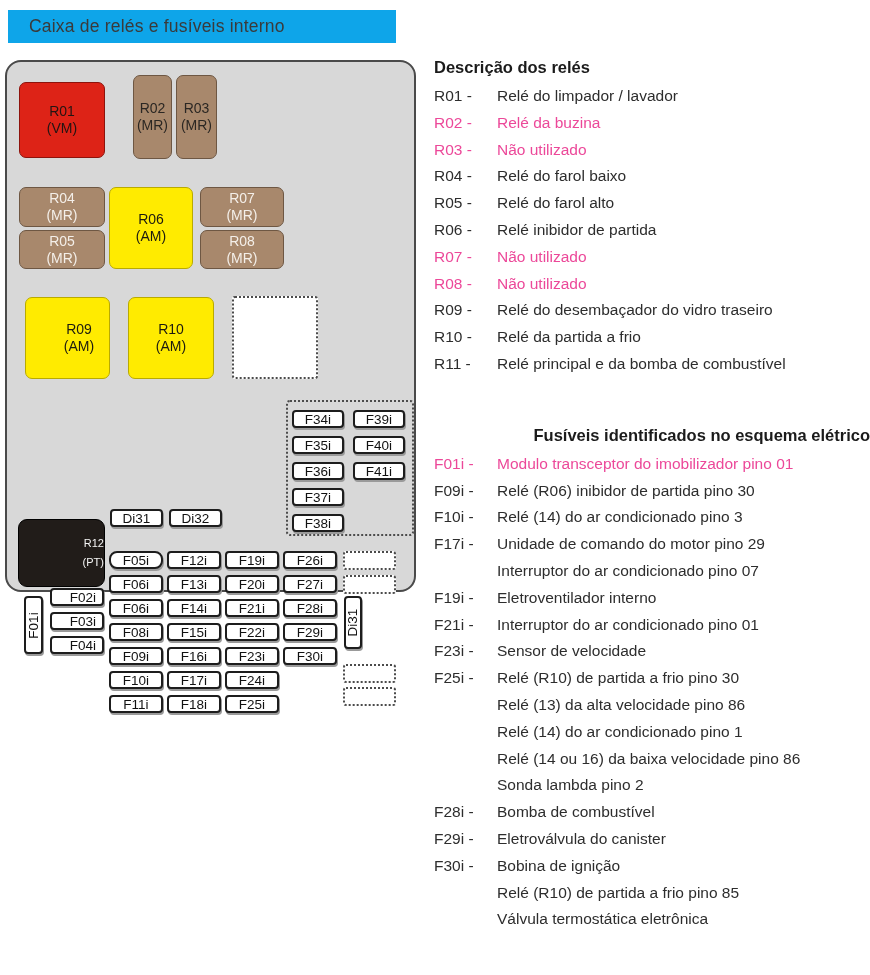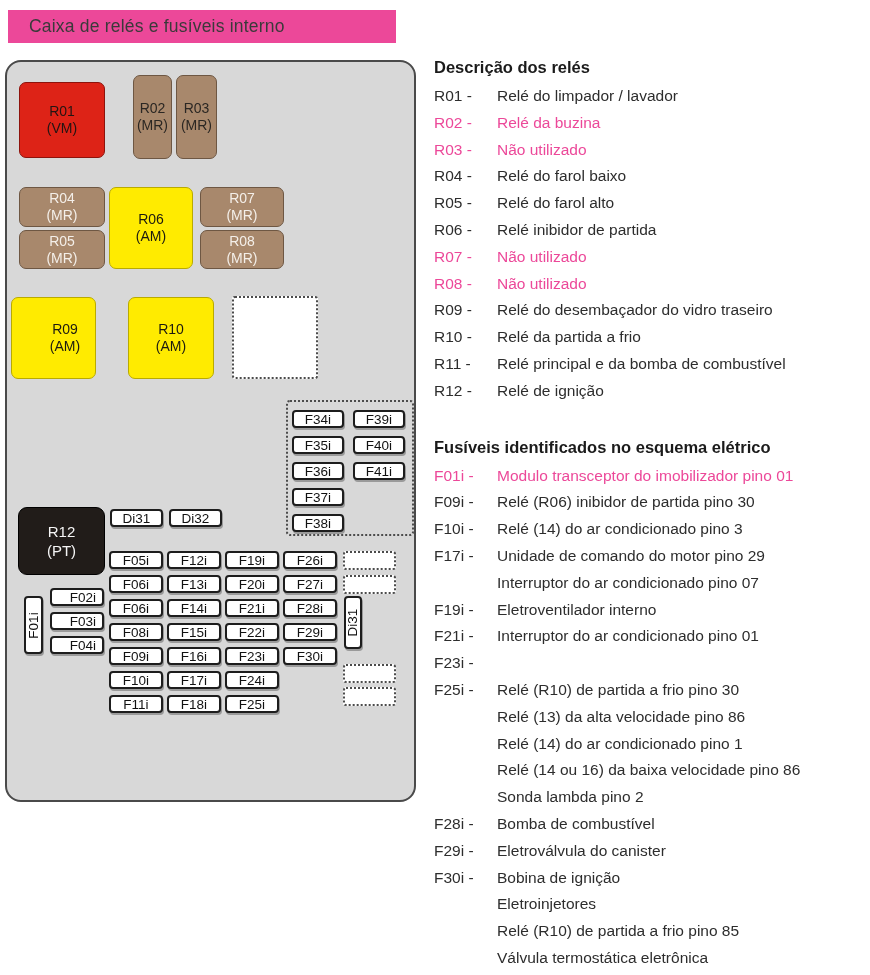--- a/index.html
+++ b/index.html
@@ -3,49 +3,49 @@
 <meta charset="utf-8">
 <style>
   html,body { margin:0; padding:0; background:#ffffff; }
   .page {
     position:relative; width:870px; height:975px;
     font-family:"Liberation Sans", sans-serif; background:#ffffff; overflow:hidden;
   }
   
   .titlebar {
     position:absolute; left:8px; top:10px; width:388px; height:33px;
-    background:#ec4899; color:#3a3a3a; font-size:17.5px; line-height:33px;
+    background:#0ea5e9; color:#3a3a3a; font-size:17.5px; line-height:33px;
     padding-left:21px; box-sizing:border-box; letter-spacing:0.2px;
   }
   
   .fusebox {
-    position:absolute; left:5px; top:60px; width:411px; height:742px;
+    position:absolute; left:5px; top:60px; width:411px; height:532px;
     background:#d8d8d8; border:2px solid #4a4a4a; border-radius:16px; box-sizing:border-box;
   }
   .relay {
     position:absolute; display:flex; flex-direction:column; align-items:center; justify-content:center;
     font-size:14px; line-height:17px; text-align:center; border-radius:7px; box-sizing:border-box;
   }
   .relay.red    { background:#dd2317; color:#231513; border:1px solid #8d130c; }
   .relay.brown  { background:#a8886c; border:1px solid #6e5743; }
   .relay.brown.dark-text  { color:#2b2723;text-align:right; }
   .relay.brown.light-text { color:#f4efe9; }
   .relay.yellow { background:#ffeb00; color:#1d1b10; border:1px solid #b9aa00; }
   .relay.black  { background:#211c19; color:#f5f5f5; border:1px solid #000; border-radius:9px; }
   .r01 { left:12px;  top:20px;  width:86px; height:76px; }
   .r02 { left:126px; top:13px;  width:39px; height:84px; }
   .r03 { left:169px; top:13px;  width:41px; height:84px; }
   .r04 { left:12px;  top:125px; width:86px; height:40px; }
   .r05 { left:12px;  top:168px; width:86px; height:39px; }
   .r06 { left:102px; top:125px; width:84px; height:82px; }
   .r07 { left:193px; top:125px; width:84px; height:40px; }
   .r08 { left:193px; top:168px; width:84px; height:39px; }
-  .r09 { left:4px;  top:235px; width:85px; height:82px;padding-left:23px; }
+  .r09 { left:18px;  top:235px; width:85px; height:82px;padding-left:23px; }
   .r10 { left:121px; top:235px; width:86px; height:82px; }
-  .r12 { left:11px;  top:445px; width:87px; height:68px; font-size:15px; line-height:19px; }
+  .r12 { left:11px;  top:457px; width:87px; height:68px; font-size:11px; line-height:19px;align-items:flex-end; }
   
   .fuse {
     background:#ffffff; border:2px solid #1d1d1d; border-radius:4px;
     font-size:13.5px; color:#111; text-align:center; box-sizing:border-box;
     height:18px; line-height:13px; box-shadow:1px 2px 0 #9a9a9a;
     display:flex; align-items:center; justify-content:center;
   }
   .empty-slot {
     position:absolute; background:#ffffff; border:2px dotted #4b4b4b;
     border-radius:3px; box-sizing:border-box;
@@ -76,21 +76,21 @@
   }
   .vbox .vtext { transform:rotate(-90deg); white-space:nowrap; font-size:13.5px; color:#111; }
   .f01i-v { left:17px; top:534px; width:19px; height:58px; }
   .di31-v { left:337px; top:534px; width:18px; height:53px; }
   .di-top { position:absolute; width:53px; }
   .di31-t { left:103px; top:447px; }
   .di32-t { left:162px; top:447px; }
   
   .rightpanel { position:absolute; left:434px; top:57px; width:436px; color:#2d2d2d; font-size:15.5px; }
   .section-heading { font-weight:bold; font-size:16.5px; color:#1b1b1b; line-height:20px; margin:0 0 6px 0; }
-  .section-gap { margin-top:32px; }
+  .section-gap { margin-top:47px;text-align:right; }
   .item { display:flex; line-height:26.8px; }
   .item .label { width:63px; flex-shrink:0; }
   .item.faded { color:#ec4899; }
 </style>
 </head>
 <body>
 
 <div class="page">
 
   <div class="titlebar">Caixa de relés e fusíveis interno</div>
@@ -165,21 +165,21 @@
       <span class="vtext">Di31</span>
     </div>
 
     <div class="leftstack">
         <div class="fuse">F02i</div>
         <div class="fuse">F03i</div>
         <div class="fuse">F04i</div>
       </div>
 
     <div class="fusegrid">
-        <div class="fuse" style="grid-area: 1 / 1;">F05i</div>
+        <div class="fuse" style="grid-area: 1 / 1; border-radius: 8px;">F05i</div>
         <div class="fuse" style="grid-area: 1 / 2;">F12i</div>
         <div class="fuse" style="grid-area: 1 / 3;">F19i</div>
         <div class="fuse" style="grid-area: 1 / 4;">F26i</div>
         <div class="fuse" style="grid-area: 2 / 1;">F06i</div>
         <div class="fuse" style="grid-area: 2 / 2;">F13i</div>
         <div class="fuse" style="grid-area: 2 / 3;">F20i</div>
         <div class="fuse" style="grid-area: 2 / 4;">F27i</div>
         <div class="fuse" style="grid-area: 3 / 1;">F06i</div>
         <div class="fuse" style="grid-area: 3 / 2;">F14i</div>
         <div class="fuse" style="grid-area: 3 / 3;">F21i</div>
@@ -268,26 +268,20 @@
           <span class="desc">
             <div>Relé da partida a frio</div>
           </span>
         </div>
         <div class="item">
           <span class="label">R11 -</span>
           <span class="desc">
             <div>Relé principal e da bomba de combustível</div>
           </span>
         </div>
-        <div class="item">
-          <span class="label">R12 -</span>
-          <span class="desc">
-            <div>Relé de ignição</div>
-          </span>
-        </div>
       </div>
     <div class="section-heading section-gap">Fusíveis identificados no esquema elétrico</div>
     <div id="fuse-list">
         <div class="item faded">
           <span class="label">F01i -</span>
           <span class="desc">
             <div>Modulo transceptor do imobilizador pino 01</div>
           </span>
         </div>
         <div class="item">
@@ -316,20 +310,23 @@
           </span>
         </div>
         <div class="item">
           <span class="label">F21i -</span>
           <span class="desc">
             <div>Interruptor do ar condicionado pino 01</div>
           </span>
         </div>
         <div class="item">
           <span class="label">F23i -</span>
+          <span class="desc">
+            <div>Sensor de velocidade</div>
+          </span>
         </div>
         <div class="item">
           <span class="label">F25i -</span>
           <span class="desc">
             <div>Relé (R10) de partida a frio pino 30</div>
             <div>Relé (13) da alta velocidade pino 86</div>
             <div>Relé (14) do ar condicionado pino 1</div>
             <div>Relé (14 ou 16) da baixa velocidade pino 86</div>
             <div>Sonda lambda pino 2</div>
           </span>
@@ -343,21 +340,20 @@
         <div class="item">
           <span class="label">F29i -</span>
           <span class="desc">
             <div>Eletroválvula do canister</div>
           </span>
         </div>
         <div class="item">
           <span class="label">F30i -</span>
           <span class="desc">
             <div>Bobina de ignição</div>
-            <div>Eletroinjetores</div>
             <div>Relé (R10) de partida a frio pino 85</div>
             <div>Válvula termostática eletrônica</div>
           </span>
         </div>
       </div>
   </div>
 
 </div>
 
 </body></html>

